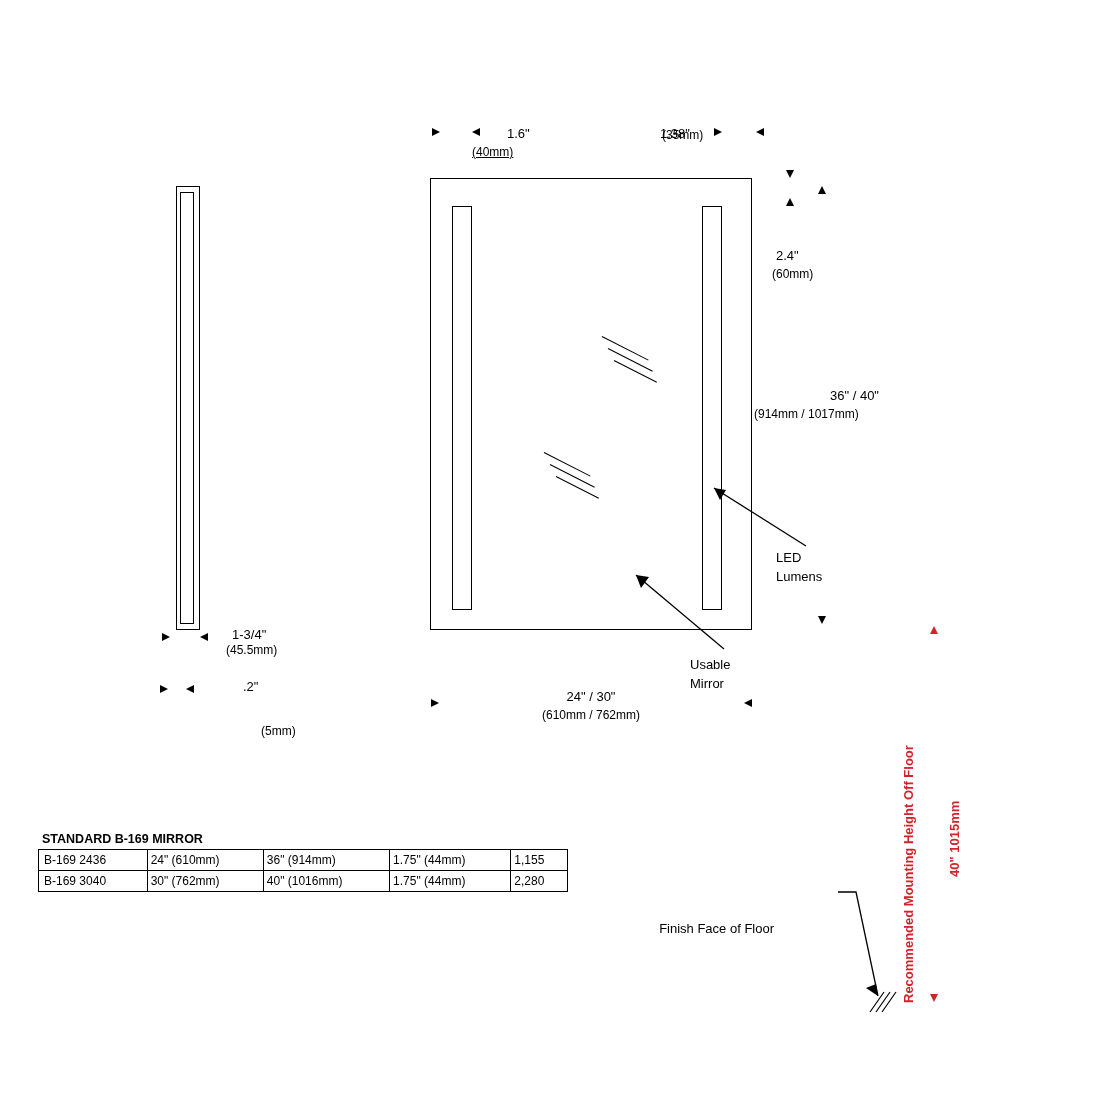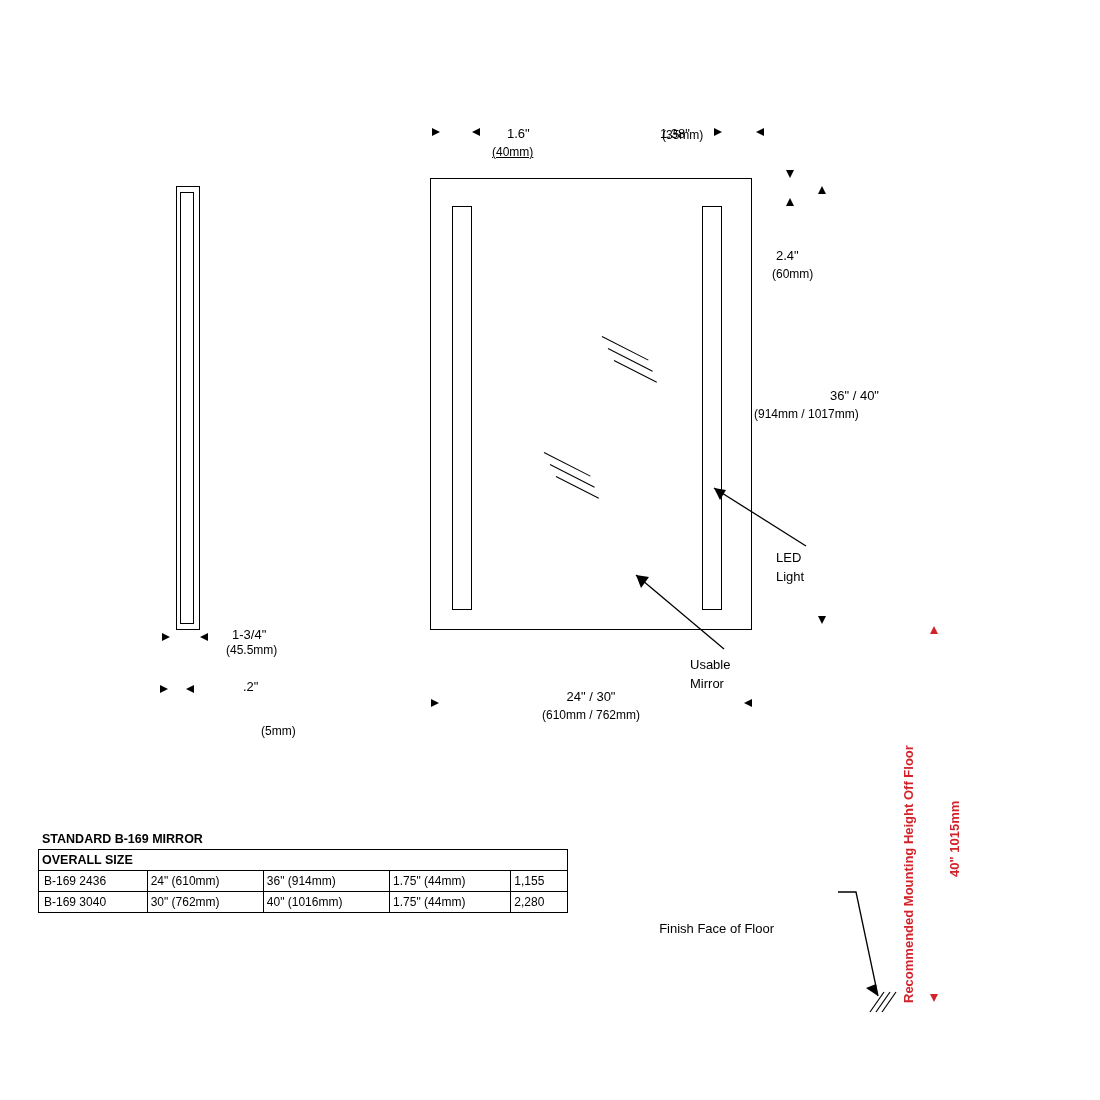--- a/index.html
+++ b/index.html
@@ -161,21 +161,21 @@
   <div class="glass-streak" style="left:544px; top:452px; width:52px; transform:rotate(27deg);"></div>
   <div class="glass-streak" style="left:550px; top:464px; width:50px; transform:rotate(27deg);"></div>
   <div class="glass-streak" style="left:556px; top:476px; width:48px; transform:rotate(27deg);"></div>
 
   <div class="vline" style="left:452px; top:118px; height:92px;"></div>
   <div class="vline" style="left:472px; top:118px; height:92px;"></div>
   <div class="hline" style="left:430px; top:132px; width:60px;"></div>
   <div class="arrowhead ah-right" style="left:432px; top:128px;"></div>
   <div class="arrowhead ah-left" style="left:472px; top:128px;"></div>
   <div class="lbl" style="left:507px; top:126px;">1.6"</div>
-  <div class="lbl small" style="left:492px; top:145px;text-decoration:underline;">(40mm)</div>
+  <div class="lbl small" style="left:472px; top:145px;text-decoration:underline;">(40mm)</div>
 
   <div class="vline" style="left:722px; top:118px; height:92px;"></div>
   <div class="vline" style="left:742px; top:118px; height:92px;"></div>
   <div class="hline" style="left:712px; top:132px; width:62px;"></div>
   <div class="arrowhead ah-right" style="left:714px; top:128px;"></div>
   <div class="arrowhead ah-left" style="left:756px; top:128px;"></div>
   <div class="lbl" style="left:660px; top:126px;">1.38"</div>
   <div class="lbl small" style="left:662px; top:128px;">(35mm)</div>
 
   <div class="hline" style="left:752px; top:178px; width:84px;"></div>
@@ -198,21 +198,21 @@
   <div class="arrowhead ah-right" style="left:431px; top:699px;"></div>
   <div class="arrowhead ah-left" style="left:744px; top:699px;"></div>
   <div class="lbl c" style="left:511px; top:689px; width:160px;">24" / 30"</div>
   <div class="lbl c small" style="left:501px; top:708px; width:180px;">(610mm / 762mm)</div>
 
   <svg class="leader" style="left:700px; top:480px; width:110px; height:80px;">
     <line x1="106" y1="66" x2="14" y2="8" stroke="#000" stroke-width="1.3"></line>
     <polygon points="14,8 26,10 20,20" fill="#000"></polygon>
   </svg>
   <div class="lbl" style="left:776px; top:548px; line-height:19px;"><span style="white-space:pre-line;">LED
-Light</span></div>
+Lumens</span></div>
 
   <svg class="leader" style="left:628px; top:565px; width:110px; height:90px;">
     <line x1="96" y1="84" x2="8" y2="10" stroke="#000" stroke-width="1.3"></line>
     <polygon points="8,10 21,12 13,23" fill="#000"></polygon>
   </svg>
   <div class="lbl" style="left:690px; top:655px; line-height:19px;"><span style="white-space:pre-line;">Usable
 Mirror</span></div>
 
   <svg class="leader" style="left:862px; top:986px; width:40px; height:32px;">
     <line x1="8" y1="26" x2="22" y2="6" stroke="#000" stroke-width="1.2"></line>
@@ -228,23 +228,20 @@
   <svg class="leader" style="left:830px; top:882px; width:60px; height:130px;">
     <polyline points="8,10 26,10 48,114" fill="none" stroke="#000" stroke-width="1.3"></polyline>
     <polygon points="48,114 36,106 46,102" fill="#000"></polygon>
   </svg>
   <div class="lbl r" style="left:588px; top:921px; width:186px;">Finish Face of Floor</div>
 
   <table id="spec-table">
     <tbody>
       <tr class="title-row">
         <td colspan="5">STANDARD B-169 MIRROR</td>
-      </tr>
-      <tr class="sub-row">
-        <td colspan="5">OVERALL SIZE</td>
       </tr>
       <tr>
         <td class="model-cell">B-169 2436</td>
         <td>24" (610mm)</td>
         <td>36" (914mm)</td>
         <td>1.75" (44mm)</td>
         <td>1,155</td>
       </tr>
       <tr>
         <td class="model-cell">B-169 3040</td>

